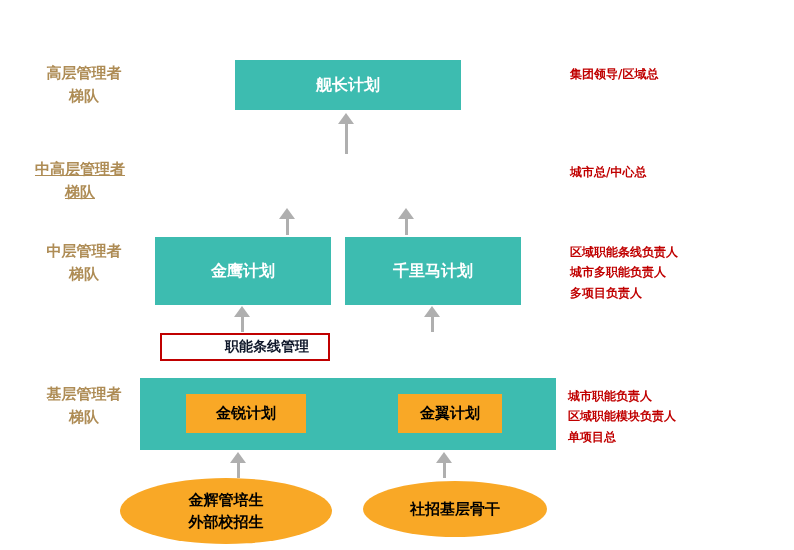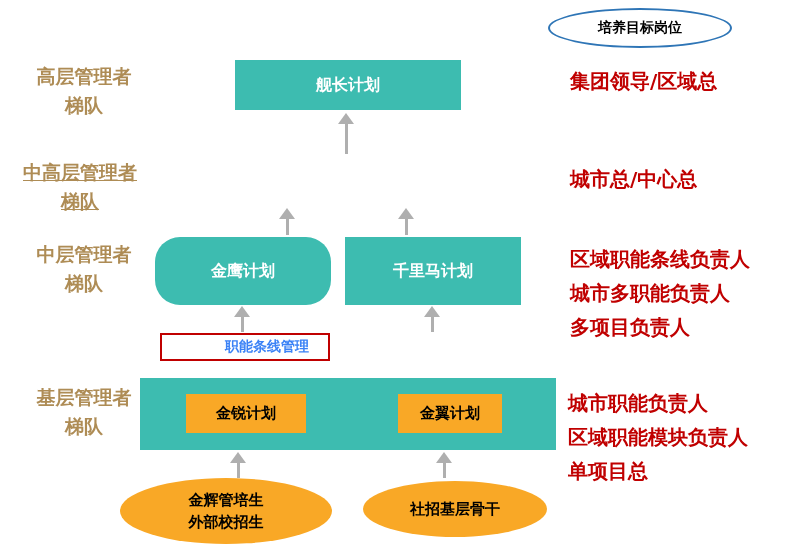--- a/index.html
+++ b/index.html
@@ -20,21 +20,21 @@
     font-size: 16px;
     display: flex;
     align-items: center;
     justify-content: center;
     text-align: center;
   }
   .red-box {
     position: absolute;
     background: #ffffff;
     border: 2px solid #C00000;
-    color: #3b82f6;
+    color: #0f172a;
     font-weight: bold;
     font-size: 14px;
     display: flex;
     align-items: center;
     justify-content: center;
     text-align: center;
     padding-left: 44px;
   }
   .orange-box {
     position: absolute;
@@ -71,30 +71,30 @@
     font-size: 14px;
     display: flex;
     align-items: center;
     justify-content: center;
     text-align: center;
   }
   .tier-label {
     position: absolute;
     color: #AE8C55;
     font-weight: bold;
-    font-size: 19px;
+    font-size: 15px;
     line-height: 1.55;
     white-space: pre-line;
     text-align: center;
   }
   .target-label {
     position: absolute;
     color: #C00000;
     font-weight: bold;
-    font-size: 20px;
+    font-size: 12px;
     line-height: 1.7;
     white-space: pre-line;
     text-align: left;
   }
   .arrow { position: absolute; width: 16px; }
   .arrow .head {
     width: 0; height: 0;
     border-left: 8px solid transparent;
     border-right: 8px solid transparent;
     border-bottom: 11px solid #AFAFAF;
@@ -104,42 +104,41 @@
     width: 3px;
     background: #AFAFAF;
     margin: 0 auto;
   }
 </style>
 </head>
 <body>
 
 <div class="canvas">
 
-  <div class="badge" style="left:548px; top:8px; width:184px; height:40px;">培养目标岗位</div>
 
   <div class="tier-label" style="left:20px; top:62px; width:128px;">高层管理者
 梯队</div>
   <div class="tier-label" style="left:10px; top:158px; width:140px;text-decoration:underline;">中高层管理者
 梯队</div>
   <div class="tier-label" style="left:20px; top:240px; width:128px;">中层管理者
 梯队</div>
   <div class="tier-label" style="left:20px; top:383px; width:128px;font-family:Liberation Serif, serif;">基层管理者
 梯队</div>
 
   <div class="target-label" style="left:570px; top:64px;">集团领导/区域总</div>
   <div class="target-label" style="left:570px; top:162px;text-align:right;">城市总/中心总</div>
   <div class="target-label" style="left:570px; top:242px;">区域职能条线负责人
 城市多职能负责人
 多项目负责人</div>
   <div class="target-label" style="left:568px; top:386px;">城市职能负责人
 区域职能模块负责人
 单项目总</div>
 
   <div class="teal-box" style="left:235px; top:60px; width:226px; height:50px;">舰长计划</div>
-  <div class="teal-box" style="left:155px; top:237px; width:176px; height:68px;border-radius:25px;">金鹰计划</div>
+  <div class="teal-box" style="left:155px; top:237px; width:176px; height:68px;">金鹰计划</div>
   <div class="teal-box" style="left:345px; top:237px; width:176px; height:68px;">千里马计划</div>
 
   <div class="red-box" style="left:160px; top:333px; width:170px; height:28px;">职能条线管理</div>
 
   <div class="teal-box" style="left:140px; top:378px; width:416px; height:72px;"></div>
   <div class="orange-box" style="left:186px; top:394px; width:120px; height:39px;">金锐计划</div>
   <div class="orange-box" style="left:398px; top:394px; width:104px; height:39px;">金翼计划</div>
 
   <div class="oval" style="left:120px; top:478px; width:212px; height:66px;">金辉管培生
 外部校招生</div>

